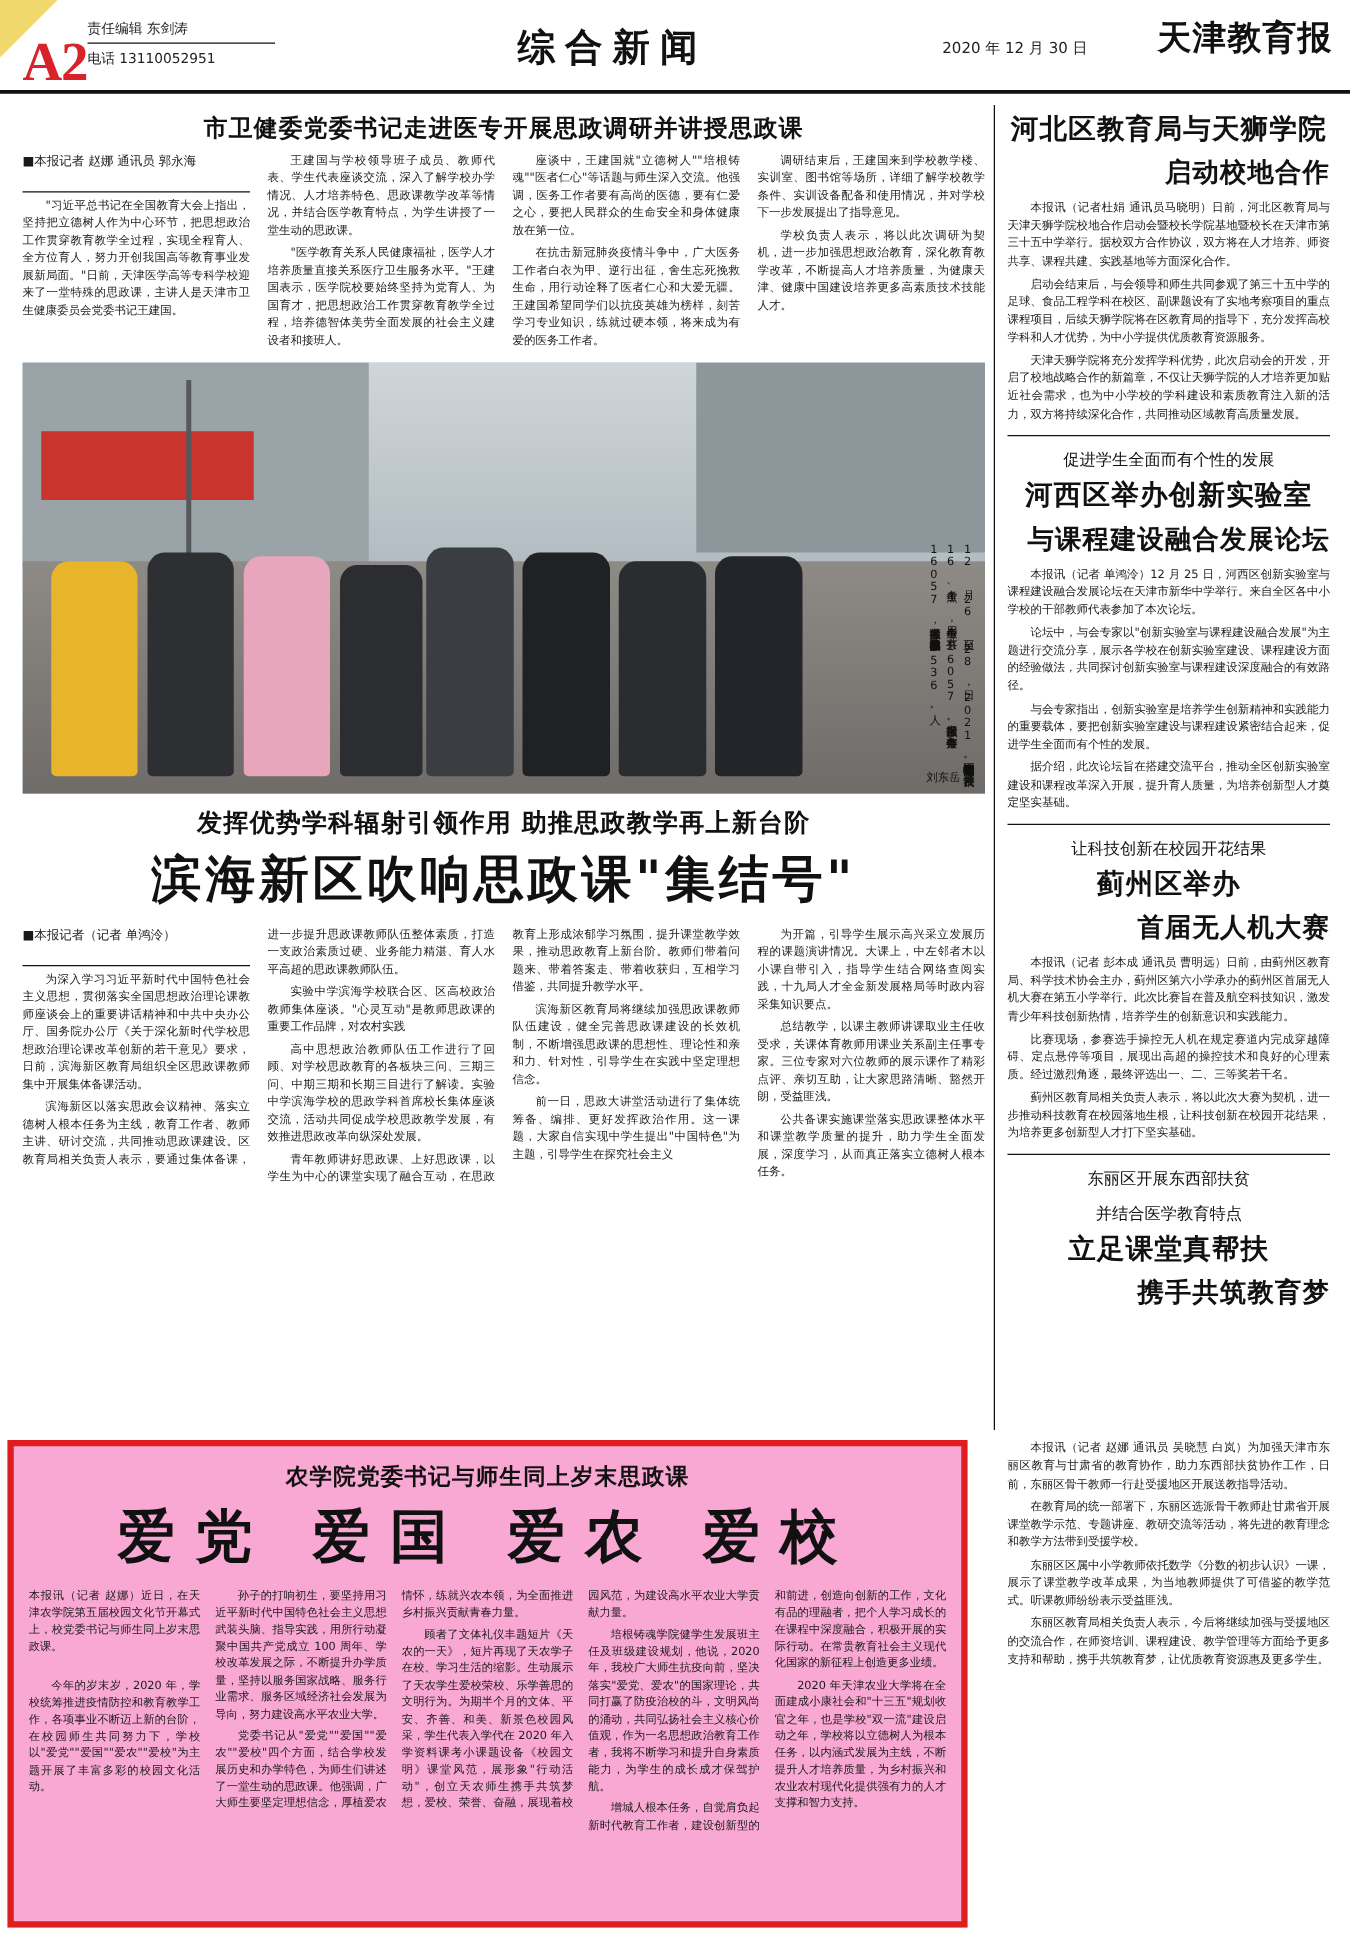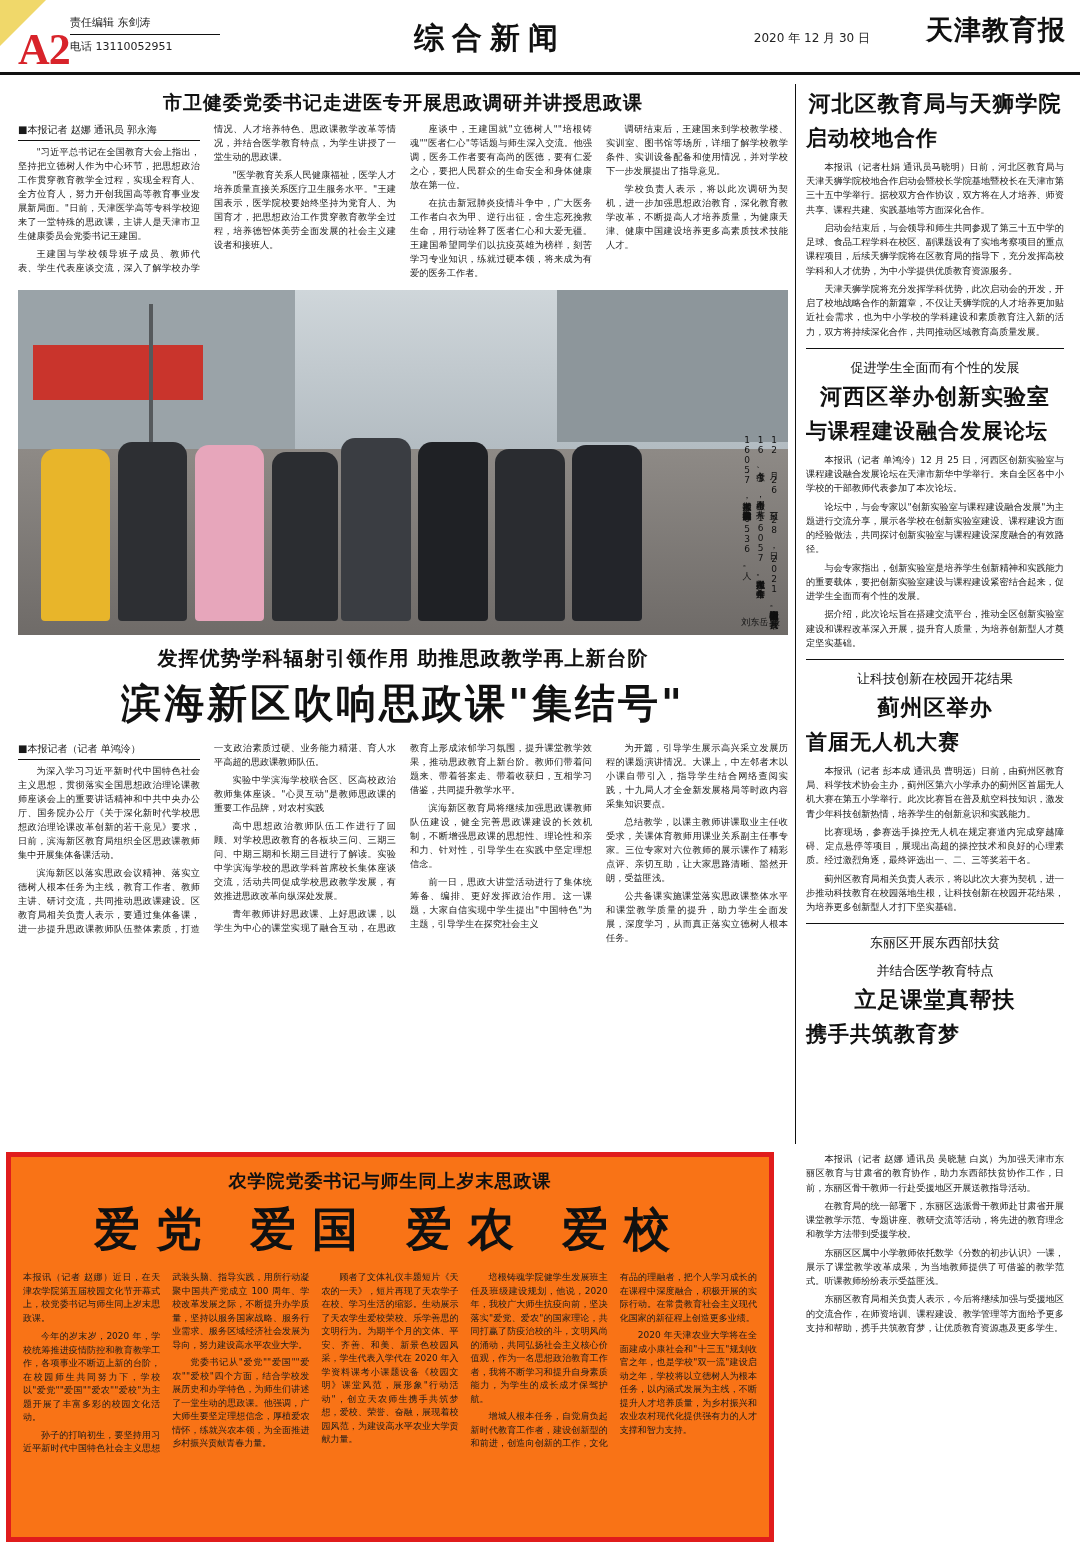--- a/index.html
+++ b/index.html
@@ -55,21 +55,21 @@
   .kicker{
     text-align:center;font-family:"DejaVu Serif", serif;
     font-size:19px;font-weight:bold;letter-spacing:1px;margin:4px 0 6px;
   }
   .headline{
     text-align:center;font-family:"DejaVu Serif", serif;
     font-size:50px;font-weight:bold;letter-spacing:4px;margin:2px 0 12px;
   }
   .byline{
     font-family:"DejaVu Sans", sans-serif;font-size:10px;
-    border-bottom:1px solid #111;padding-bottom:3px;margin-bottom:4px;
+    border-bottom:1px solid #111;padding-bottom:16px;margin-bottom:4px;
   }
 
   .body4{
     column-count:4;column-gap:14px;
     font-family:"DejaVu Sans", sans-serif;
     font-size:9.2px;line-height:1.52;text-align:justify;
     color:#1a1a1a;
   }
   .body4 p{margin:0 0 4px;text-indent:2em;}
 
@@ -111,38 +111,38 @@
     text-align:center;font-family:"DejaVu Serif", serif;
     font-size:40px;font-weight:bold;letter-spacing:3px;margin:2px 0 10px;
   }
 
   
   .rh1{
     text-align:center;font-family:"DejaVu Serif", serif;
     font-size:22px;font-weight:bold;line-height:1.45;letter-spacing:1px;margin:2px 0 4px;
   }
   .rh-sub{
-    text-align:left;font-family:"DejaVu Serif", serif;
+    text-align:right;font-family:"DejaVu Serif", serif;
     font-size:21px;font-weight:bold;margin:0 0 8px;letter-spacing:1px;
   }
   .rk{
     text-align:center;font-family:"DejaVu Sans", sans-serif;
     font-size:13px;margin:10px 0 4px;
   }
   .rbody{
     font-family:"DejaVu Sans", sans-serif;font-size:9.2px;line-height:1.55;
     text-align:justify;color:#1a1a1a;
   }
   .rbody p{margin:0 0 4px;text-indent:2em;}
   .hr-thin{border-top:1px solid #111;margin:9px 0 0;height:0;}
 
   
   .boxed{
     position:absolute;left:6px;top:1152px;width:768px;height:390px;
-    border:5px solid #e01c1c;background:#f97316;box-sizing:border-box;padding:8px 12px;
+    border:5px solid #e01c1c;background:#f9a8d4;box-sizing:border-box;padding:8px 12px;
   }
   .boxed .kicker{font-size:18px;margin-top:4px;}
   .boxed .headline{font-size:46px;letter-spacing:16px;margin:4px 0 10px;}
   .boxed .body5{
     column-count:5;column-gap:12px;
     font-family:"DejaVu Sans", sans-serif;
     font-size:9px;line-height:1.5;text-align:justify;color:#1a1a1a;
   }
   .boxed .body5 p{margin:0 0 4px;text-indent:2em;}
   .boxed .byline{border:none;font-size:9px;margin-bottom:2px;}

